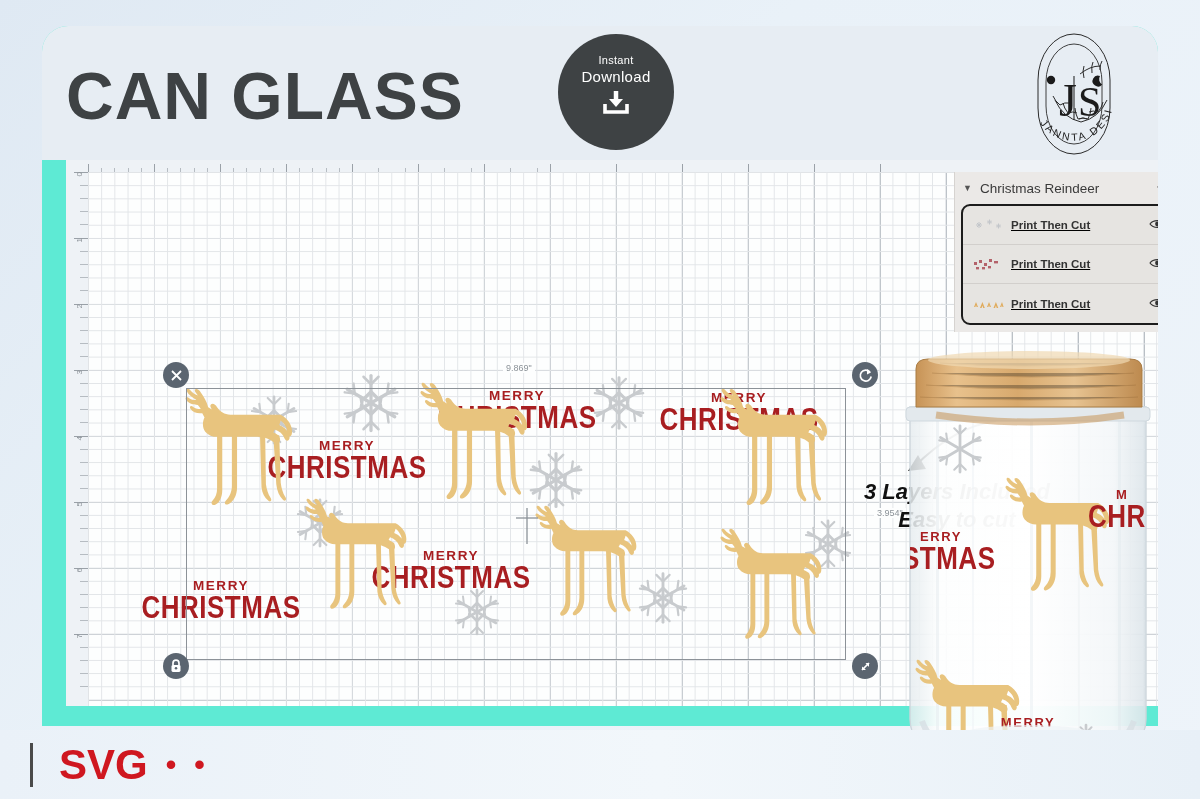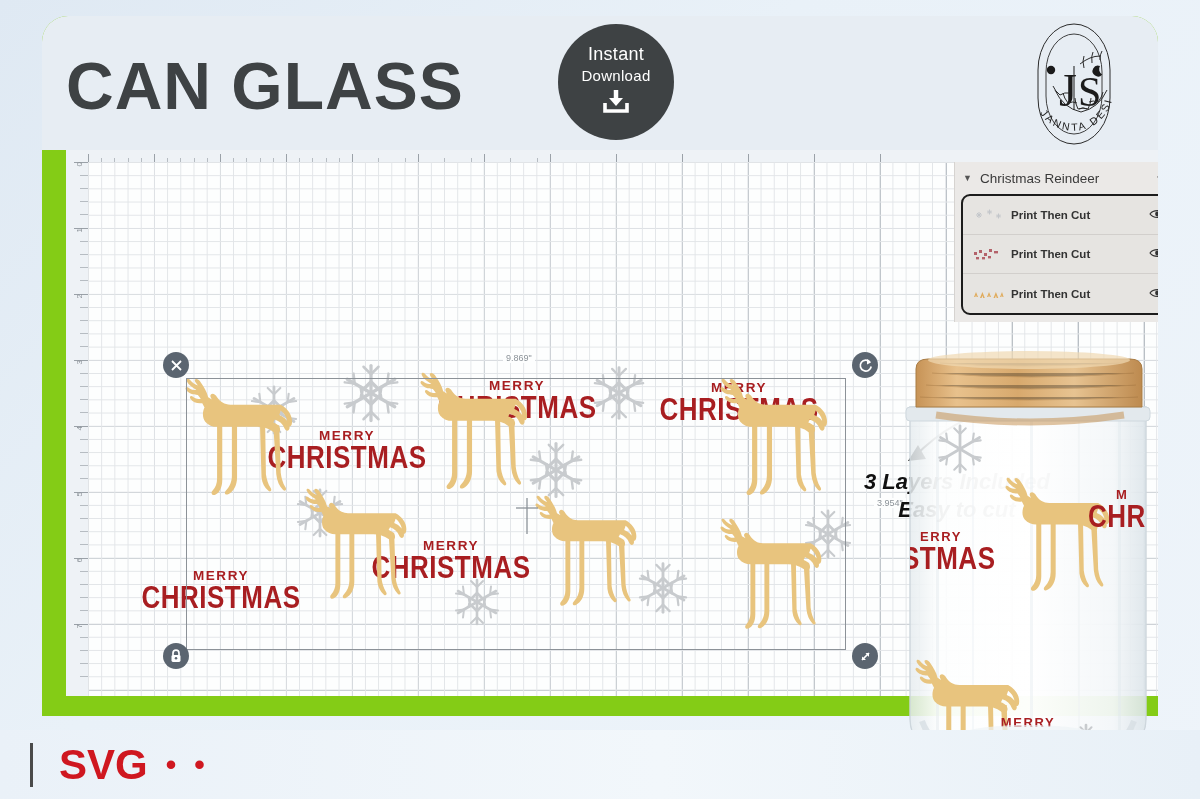--- a/index.html
+++ b/index.html
@@ -6,23 +6,23 @@
   html, body { width: 1200px; height: 799px; overflow: hidden; }
   body {
     font-family: "Liberation Sans", sans-serif;
     background: linear-gradient(135deg, #dfe9f3 0%, #e9f1f8 40%, #eef4fa 100%);
     position: relative;
   }
 
   
   .card {
     position: absolute;
-    left: 42px; top: 16px;
+    left: 42px; top: 26px;
     width: 1116px; height: 700px;
-    background: #84cc16;
+    background: #5eead4;
     border-radius: 26px 26px 0 0;
   }
   .card-top {
     position: absolute;
     left: 0; top: 0; width: 100%; height: 134px;
     background: #e7edf3;
     border-radius: 26px 26px 0 0;
   }
 
   
@@ -40,21 +40,21 @@
     position: absolute;
     left: 516px; top: 8px;
     width: 116px; height: 116px;
     border-radius: 50%;
     background: #3e4244;
     color: #fff;
     display: flex; flex-direction: column;
     align-items: center; justify-content: flex-start;
     padding-top: 20px;
   }
-  .badge-l1 { font-size: 18px; letter-spacing: .3px; }
+  .badge-l1 { font-size: 11px; letter-spacing: .3px; }
   .badge-l2 { font-size: 15px; letter-spacing: .3px; margin-top: 2px; }
   .badge-ico { margin-top: 4px; }
 
   
   .logo {
     position: absolute;
     right: 18px; top: 2px;
     width: 132px; height: 132px;
   }
   .logo svg { display:block; }
@@ -149,20 +149,21 @@
     font-size: 13.5px; color: #3a3a3a;
   }
   .caret { margin-right: 8px; font-size: 9px; color: #555; }
   .eye { margin-left: auto; }
   .layer-group {
     margin: 0 6px;
     border: 2px solid #1c1c1c;
     border-radius: 9px;
     background: #e6e4e1;
     overflow: hidden;
+    text-decoration: underline;
   }
   .layer-row {
     display: flex; align-items: center;
     height: 39px; padding: 0 8px;
     border-bottom: 1px solid #d2cfcc;
     font-size: 11.5px; color: #333;
   }
   .layer-row:last-child { border-bottom: none; }
   .thumb { width: 34px; height: 22px; margin-right: 6px; flex: 0 0 34px; }
   .layer-label { font-weight: 600; }

